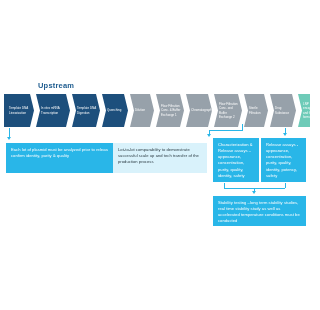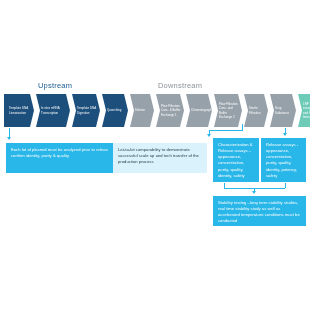--- a/index.html
+++ b/index.html
@@ -9,21 +9,21 @@
     font-family:"Liberation Sans", sans-serif;
     overflow:hidden;
     position:relative;
   }
   #stage{position:absolute;left:0;top:0;width:310px;height:310px;}
 
   
   .section-head{
     position:absolute;
     font-size:7.5px;
-    font-weight:normal;
+    font-weight:bold;
     letter-spacing:.2px;
     white-space:nowrap;
   }
   #head-up{left:38px;top:81px;color:#1e5c8f;}
   #head-down{left:158px;top:81px;color:#8d9298;}
 
   
   #flow{position:absolute;left:4px;top:94px;height:33px;display:flex;}
   .chev{
     position:relative;
@@ -79,21 +79,20 @@
     border-right:2.6px solid transparent;
     border-top:3.2px solid #29b6e8;
   }
 </style>
 </head>
 <body>
 
 <div id="stage">
 
   <div id="head-up" class="section-head">Upstream</div>
-  <div id="head-down" class="section-head">Downstream</div>
 
   <div id="flow">
     <div class="chev dark" style="width:30px">
         <span>Template DNA Linearization</span>
       </div>
     <div class="chev dark" style="width:34px">
         <span>In vitro mRNA Transcription</span>
       </div>
     <div class="chev dark" style="width:28px">
         <span>Template DNA Digestion</span>

